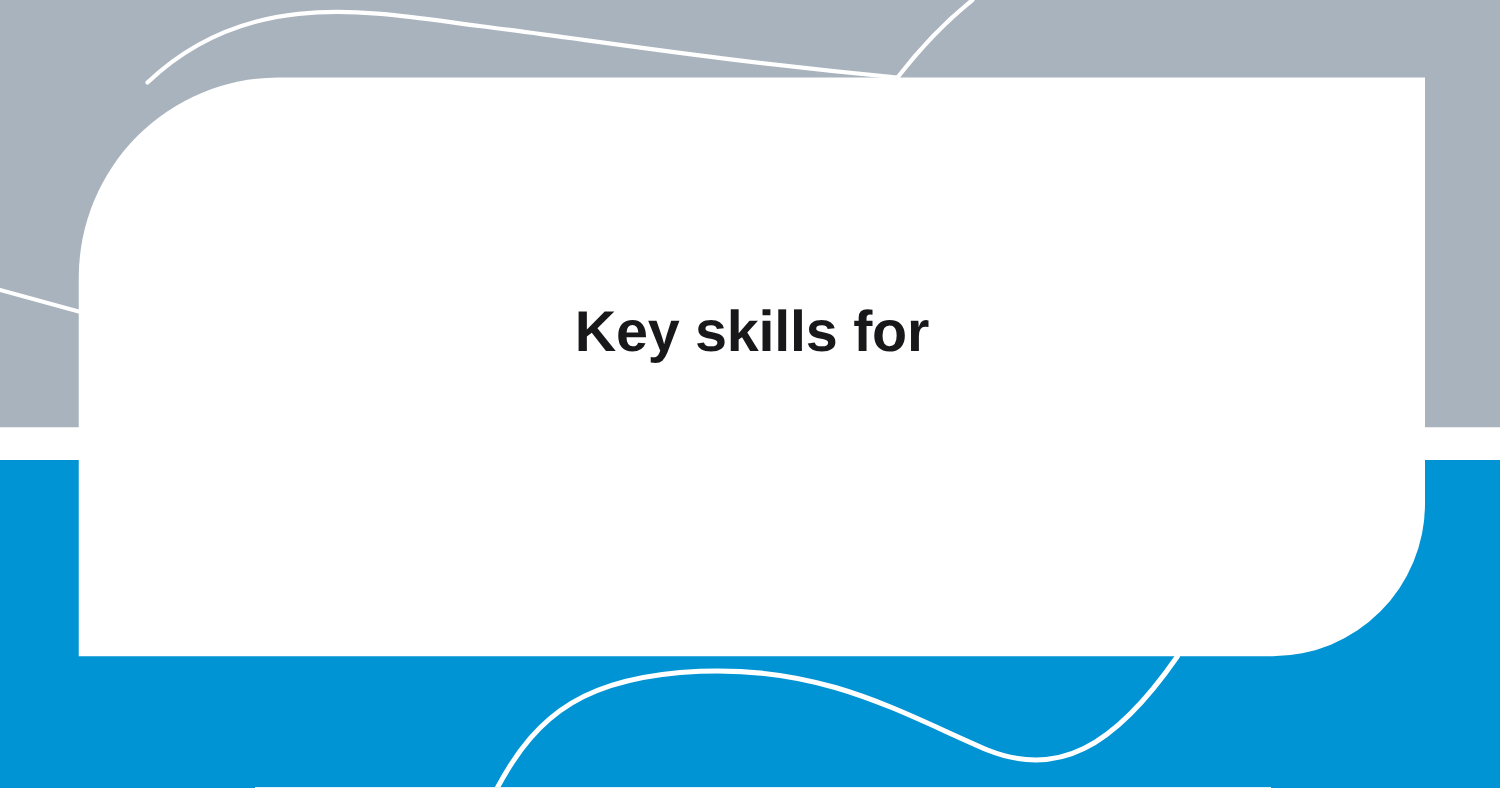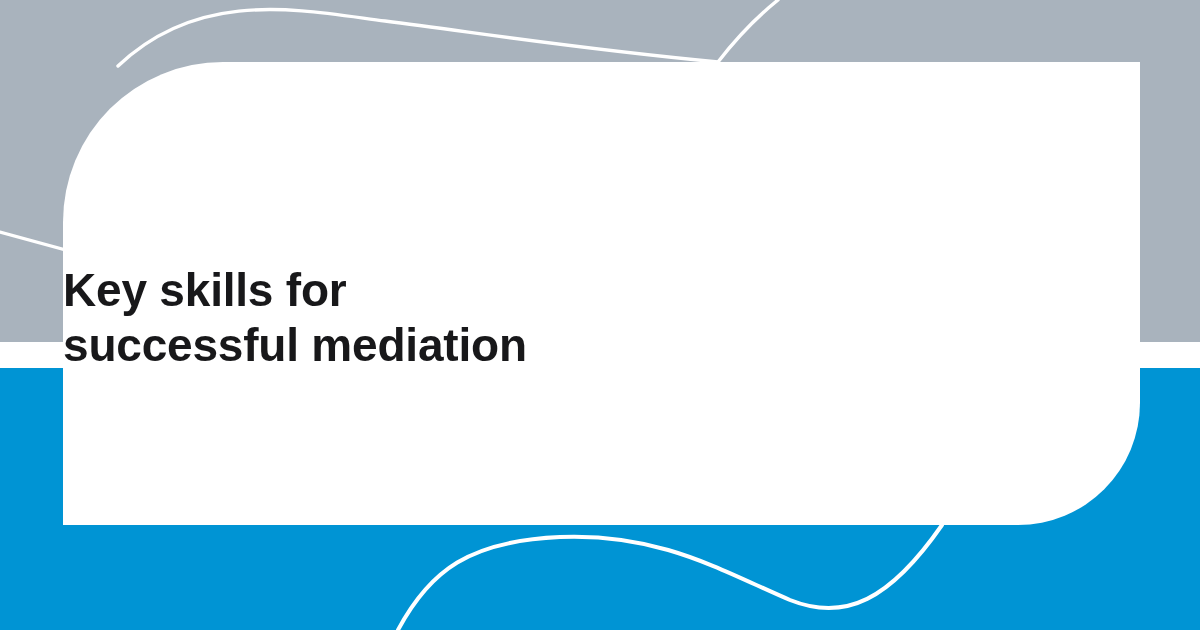--- a/index.html
+++ b/index.html
@@ -51,22 +51,23 @@
     height: 463px;
     background: #ffffff;
     border-top-left-radius: 160px;
     border-top-right-radius: 0px;
     border-bottom-right-radius: 122px;
     border-bottom-left-radius: 0px;
   }
   #title-block {
     position: absolute;
     left: 63px;
-    top: 263px;
+    top: 238px;
     width: 1077px;
+    text-align: center;
   }
   #title-block .line {
     display: block;
     font-size: 46px;
     font-weight: 700;
     line-height: 55px;
     color: #18181a;
     letter-spacing: -0.2px;
     white-space: pre;
   }
@@ -88,16 +89,15 @@
   </svg>
 
   <div id="card"></div>
 
   <svg id="deco-bottom" viewBox="0 0 1200 630" xmlns="http://www.w3.org/2000/svg">
     <path d="M 398 630 C 430 570 470 541 560 537 C 660 533 720 570 790 600 C 845 622 890 600 942 525" fill="none" stroke="#ffffff" stroke-width="4" stroke-linecap="round"></path>
   </svg>
 
   <div id="title-block">
     <span class="line">Key skills for</span>
-    <span class="line">successful mediation</span>
   </div>
 
 </div>
 
 </body></html>

